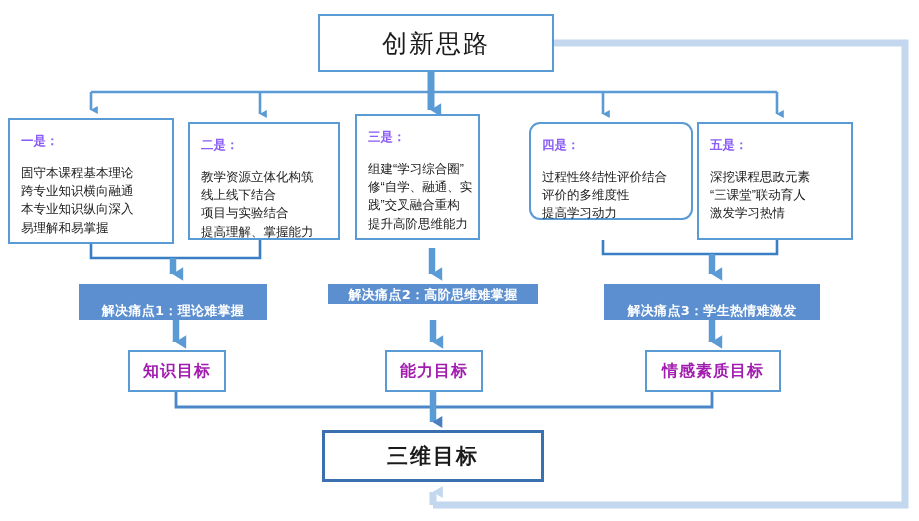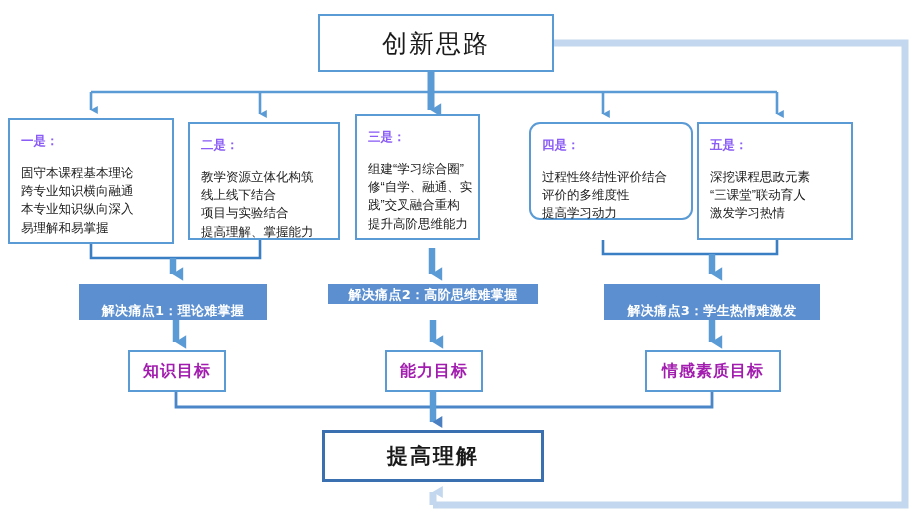--- a/index.html
+++ b/index.html
@@ -206,16 +206,16 @@
     <span class="txt">知识目标</span>
   </div>
   <div class="node goal" id="goal2">
     <span class="txt">能力目标</span>
   </div>
   <div class="node goal" id="goal3">
     <span class="txt">情感素质目标</span>
   </div>
 
   <div class="node bottom-box">
-    <span class="txt">提高理解</span>
+    <span class="txt">三维目标</span>
   </div>
 
 </div>
 
 </body></html>

